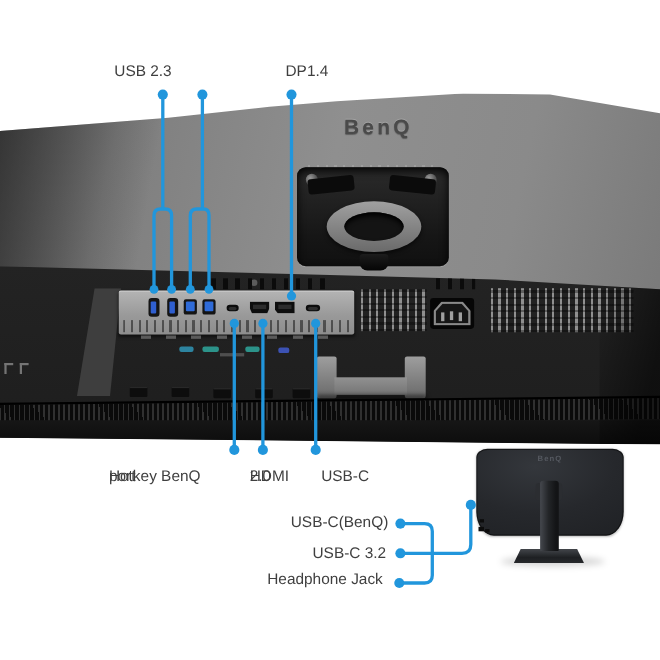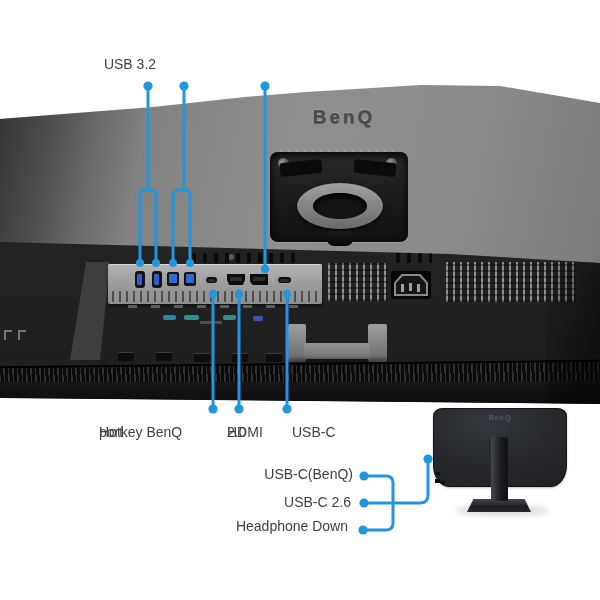--- a/index.html
+++ b/index.html
@@ -188,37 +188,38 @@
   <div class="im-shadow"></div>
   <div class="im-base"></div>
   <div class="im-body"></div>
   <div class="im-logo">BenQ</div>
   <div class="im-mount"></div>
   <div class="im-column"></div>
   <div class="im-port-mark" style="left:435px;top:479px;width:5px;height:4px;"></div>
   <div class="im-port-mark" style="left:441px;top:481px;width:4px;height:3px;"></div>
   <div class="im-port-mark" style="left:436px;top:472px;width:4px;height:3px;"></div>
 
-  <div class="lbl t-center z20" style="left:80px;top:56px;width:100px;">USB 3.2</div>
+  <div class="lbl t-center z20" style="left:80px;top:56px;width:100px;">USB 2.3</div>
+  <div class="lbl t-center z20" style="left:229px;top:56px;width:100px;">DP1.4</div>
 
   <div class="lbl2 t-right z20" style="left:99px;top:422px;width:120px;">
     <span>Hotkey BenQ</span>
     <span>port</span>
   </div>
   <div class="lbl2 z20" style="left:227px;top:422px;width:60px;">
     <span>HDMI</span>
     <span>2.0</span>
   </div>
   <div class="lbl2 z20" style="left:292px;top:422px;width:60px;">
     <span>USB-C</span>
   </div>
 
   <div class="lbl z20" style="right:247px;top:466px;">USB-C(BenQ)</div>
-  <div class="lbl z20" style="right:249px;top:494px;">USB-C 2.6</div>
-  <div class="lbl z20" style="right:252px;top:518px;">Headphone Down</div>
+  <div class="lbl z20" style="right:249px;top:494px;">USB-C 3.2</div>
+  <div class="lbl z20" style="right:252px;top:518px;">Headphone Jack</div>
 
   <svg class="callout-svg" width="600" height="600" viewBox="0 0 600 600">
 
     <circle cx="148" cy="86" r="4.6"></circle>
     <path d="M148 88 V190"></path>
     <path d="M140 262 V196 Q140 190 146 190 H150 Q156 190 156 196 V262"></path>
     <circle cx="140" cy="263" r="4"></circle>
     <circle cx="156" cy="263" r="4"></circle>
 
     <circle cx="184" cy="86" r="4.6"></circle>

